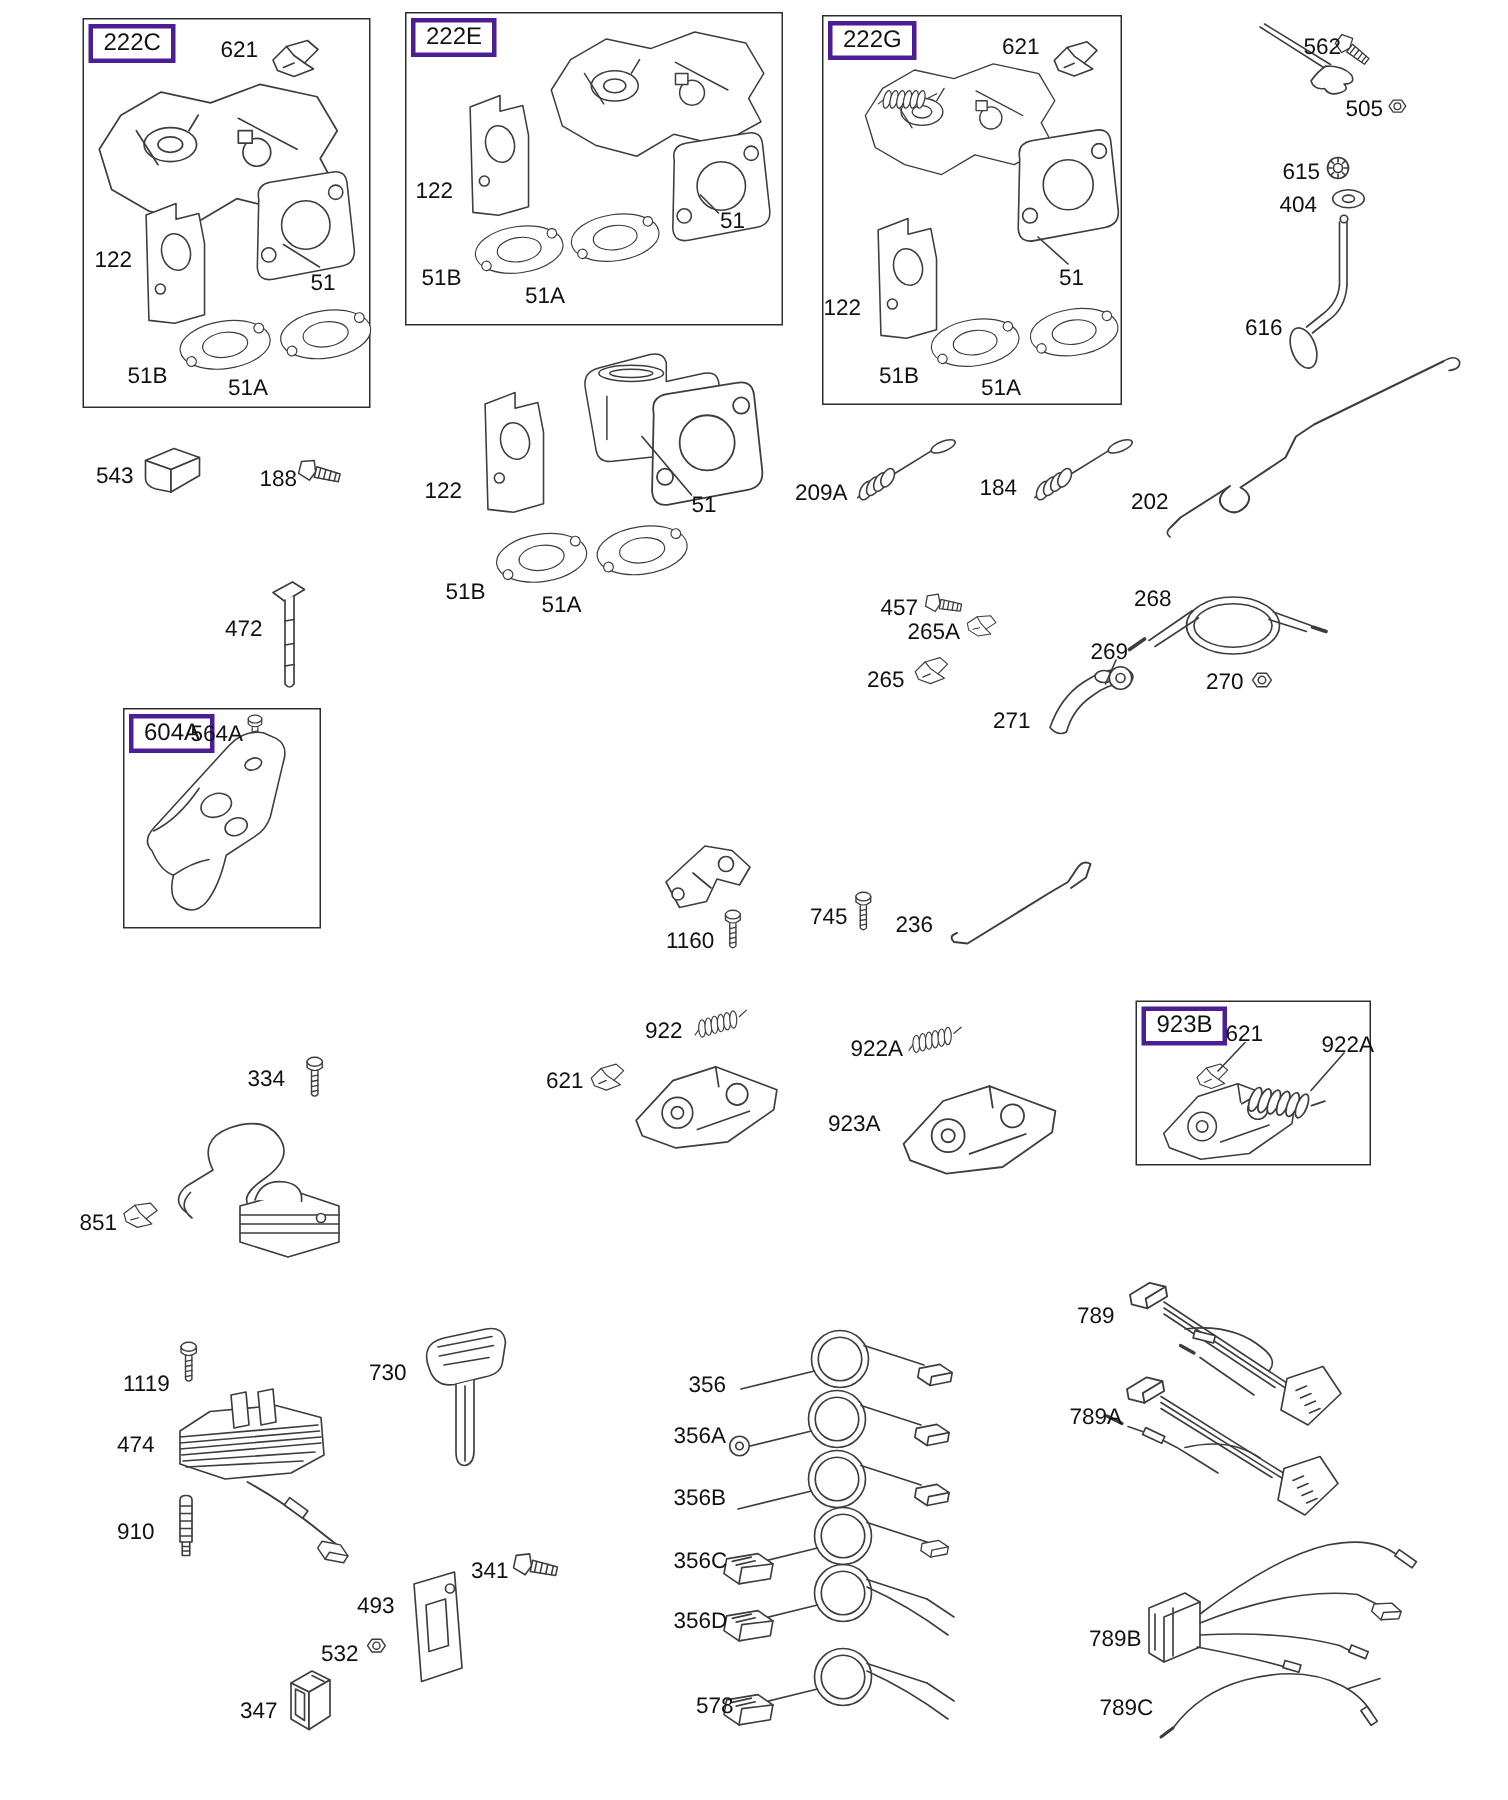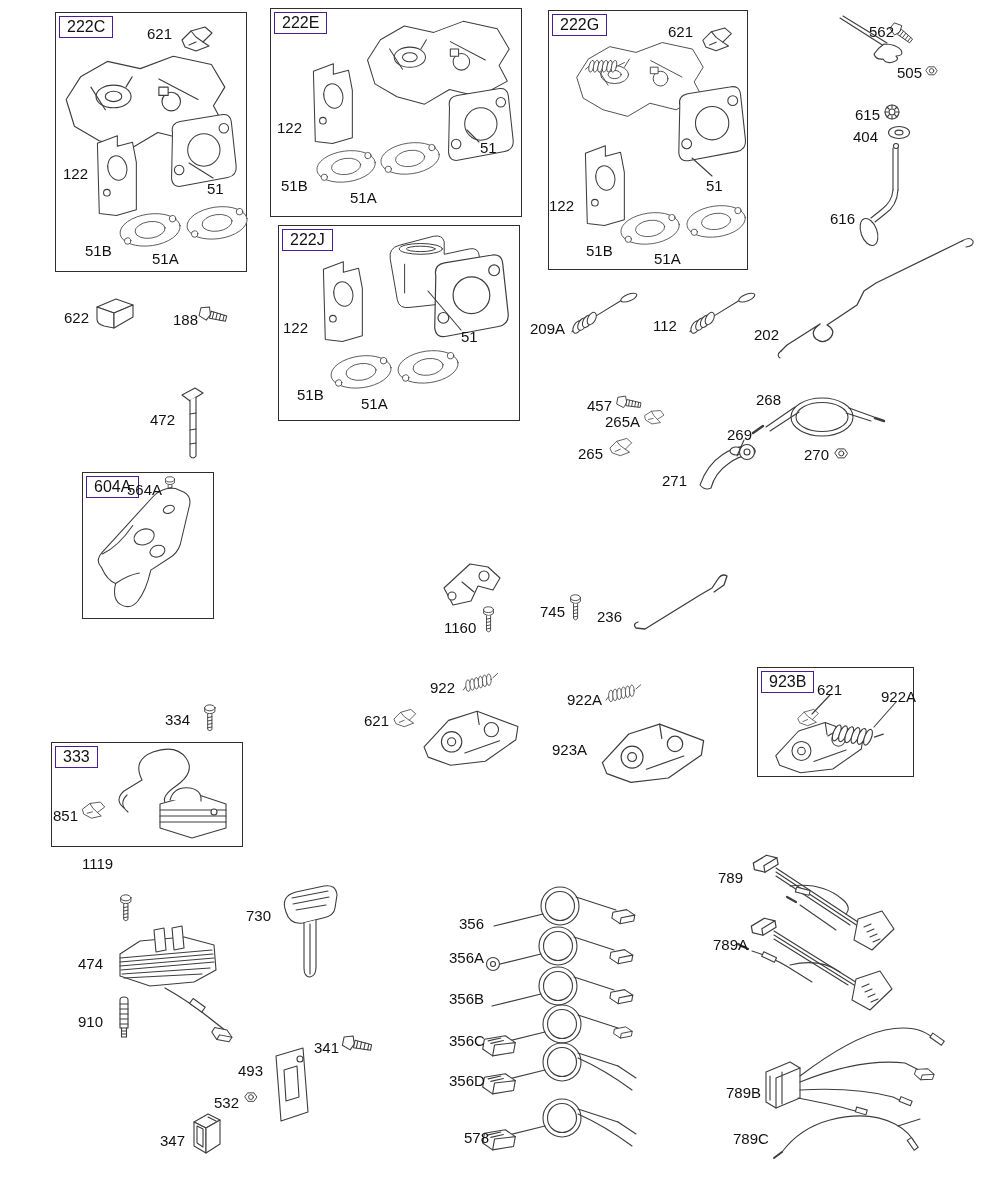--- a/index.html
+++ b/index.html
@@ -1,49 +1,43 @@
 <!DOCTYPE html>
 <html><head>
 <meta charset="utf-8">
 <style>
   html,body{margin:0;padding:0;background:#fff;}
   .canvas{position:relative;width:1005px;height:1200px;background:#fff;overflow:hidden;
           font-family:"Liberation Sans",sans-serif;}
   .gbox{position:absolute;border:1px solid #2e2e2e;background:transparent;z-index:1;}
-  .tag{position:absolute;top:3px;left:3px;border:1px solid #4c1d95;padding:1px 7px;
+  .tag{position:absolute;top:3px;left:3px;border:3px solid #4c1d95;padding:1px 7px;
        font-size:16px;color:#111;background:#fff;white-space:nowrap;z-index:4;}
   .lbl{position:absolute;font-size:15px;color:#111;white-space:nowrap;z-index:4;}
   svg.art{position:absolute;left:0;top:0;z-index:2;}
   svg.art *{stroke:#3d3d3d;stroke-width:1.1;stroke-linecap:round;stroke-linejoin:round;}
 </style>
 </head>
 <body>
 
 <div class="canvas">
 
   <div class="gbox" style="left:55px;top:12px;width:190px;height:258px">
     <span class="tag">222C</span>
     </div>
   <div class="gbox" style="left:270px;top:8px;width:250px;height:207px">
     <span class="tag">222E</span>
     </div>
   <div class="gbox" style="left:548px;top:10px;width:198px;height:258px">
     <span class="tag">222G</span>
     </div>
-  <div class="gbox" style="left:278px;top:225px;width:240px;height:194px">
-    <span class="tag">222J</span>
-    </div>
   <div class="gbox" style="left:82px;top:472px;width:130px;height:145px">
     <span class="tag">604A</span>
     </div>
   <div class="gbox" style="left:757px;top:667px;width:155px;height:108px">
     <span class="tag">923B</span>
-    </div>
-  <div class="gbox" style="left:51px;top:742px;width:190px;height:103px">
-    <span class="tag">333</span>
     </div>
 
   <svg class="art" width="1005" height="1200">
     <defs>
       <g id="gasket-plate">
         <path d="M12,14 L33,6 L33,17 L49,13 L53,34 L53,84 L32,90 L14,88 Z" fill="#fff"></path>
         <ellipse cx="33" cy="40" rx="10" ry="13" transform="rotate(-14 33 40)" fill="#fff"></ellipse>
         <circle cx="22" cy="66" r="3.5" fill="#fff"></circle>
       </g>
       <g id="gasket-carb">
@@ -394,42 +388,42 @@
   <span class="lbl" style="left:361px;top:395px">51A</span>
 
   <span class="lbl" style="left:127px;top:481px">564A</span>
   <span class="lbl" style="left:444px;top:619px">1160</span>
   <span class="lbl" style="left:430px;top:679px">922</span>
   <span class="lbl" style="left:364px;top:712px">621</span>
   <span class="lbl" style="left:817px;top:681px">621</span>
   <span class="lbl" style="left:881px;top:688px">922A</span>
   <span class="lbl" style="left:53px;top:807px">851</span>
 
-  <span class="lbl" style="left:64px;top:309px">622</span>
+  <span class="lbl" style="left:64px;top:309px">543</span>
   <span class="lbl" style="left:173px;top:311px">188</span>
   <span class="lbl" style="left:150px;top:411px">472</span>
   <span class="lbl" style="left:855px;top:106px">615</span>
   <span class="lbl" style="left:853px;top:128px">404</span>
   <span class="lbl" style="left:830px;top:210px">616</span>
   <span class="lbl" style="left:530px;top:320px">209A</span>
-  <span class="lbl" style="left:653px;top:317px">112</span>
+  <span class="lbl" style="left:653px;top:317px">184</span>
   <span class="lbl" style="left:754px;top:326px">202</span>
   <span class="lbl" style="left:587px;top:397px">457</span>
   <span class="lbl" style="left:605px;top:413px">265A</span>
   <span class="lbl" style="left:578px;top:445px">265</span>
   <span class="lbl" style="left:756px;top:391px">268</span>
   <span class="lbl" style="left:727px;top:426px">269</span>
   <span class="lbl" style="left:804px;top:446px">270</span>
   <span class="lbl" style="left:662px;top:472px">271</span>
   <span class="lbl" style="left:540px;top:603px">745</span>
   <span class="lbl" style="left:597px;top:608px">236</span>
   <span class="lbl" style="left:567px;top:691px">922A</span>
   <span class="lbl" style="left:552px;top:741px">923A</span>
   <span class="lbl" style="left:165px;top:711px">334</span>
-  <span class="lbl" style="left:82px;top:855px">1119</span>
+  <span class="lbl" style="left:82px;top:914px">1119</span>
   <span class="lbl" style="left:246px;top:907px">730</span>
   <span class="lbl" style="left:78px;top:955px">474</span>
   <span class="lbl" style="left:78px;top:1013px">910</span>
   <span class="lbl" style="left:314px;top:1039px">341</span>
   <span class="lbl" style="left:238px;top:1062px">493</span>
   <span class="lbl" style="left:214px;top:1094px">532</span>
   <span class="lbl" style="left:160px;top:1132px">347</span>
   <span class="lbl" style="left:459px;top:915px">356</span>
   <span class="lbl" style="left:449px;top:949px">356A</span>
   <span class="lbl" style="left:449px;top:990px">356B</span>

